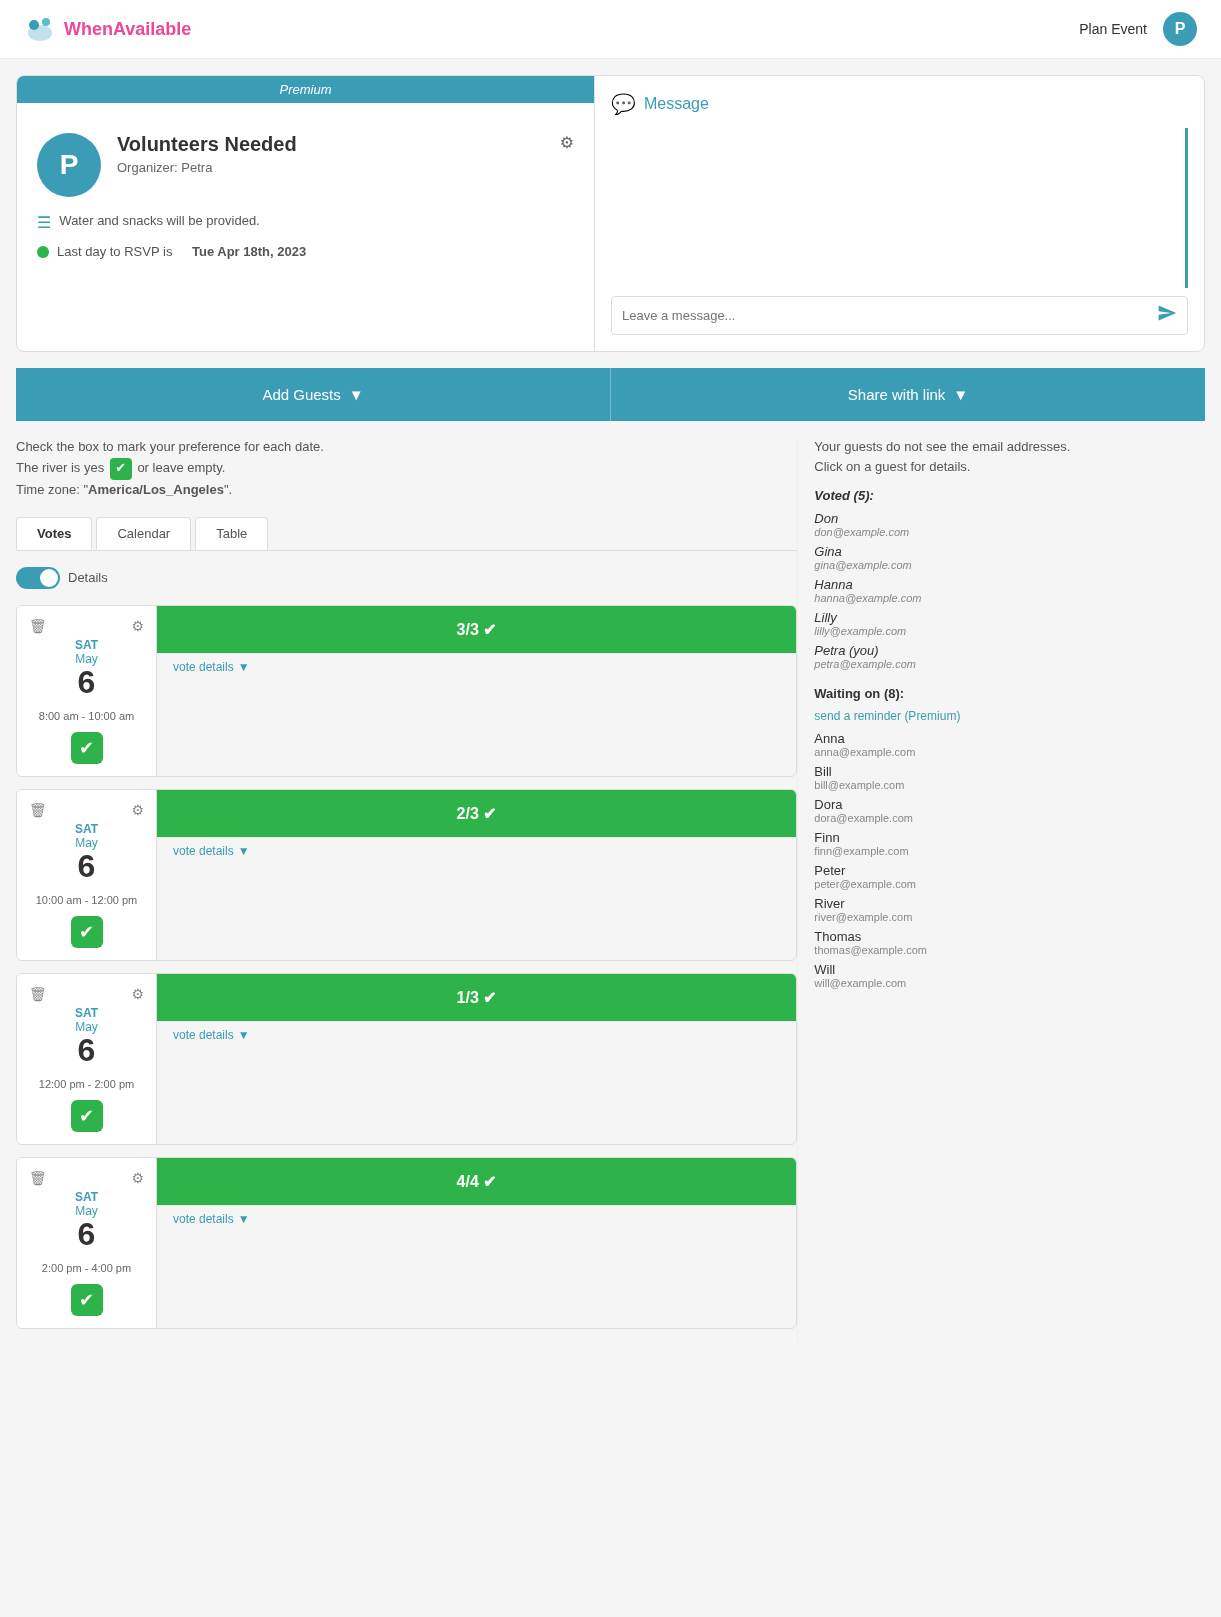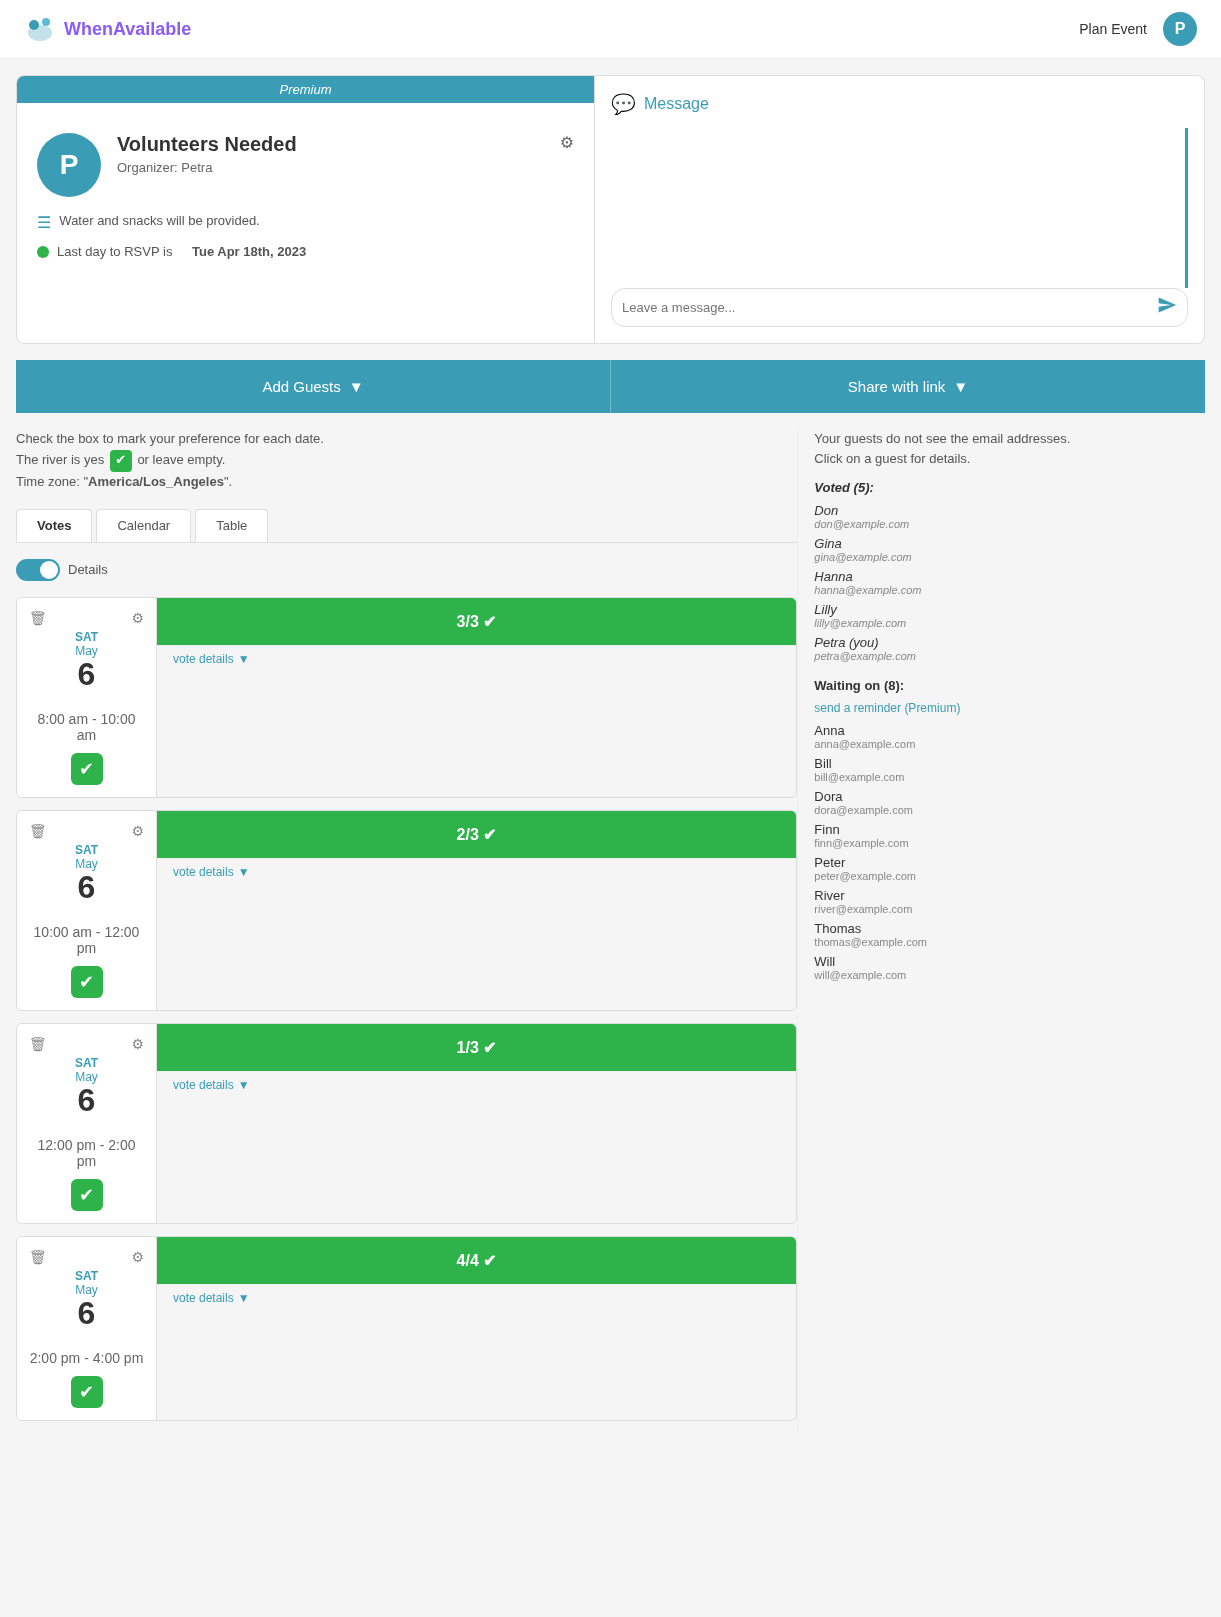--- a/index.html
+++ b/index.html
@@ -3,21 +3,21 @@
   <meta charset="utf-8">
   <style>
     * { box-sizing: border-box; margin: 0; padding: 0; }
     body { font-family: Arial, sans-serif; background: #f5f5f5; color: #333; font-size: 14px; }
 
     
     .header {
       display: flex; align-items: center; justify-content: space-between;
       padding: 12px 24px; background: #fff; border-bottom: 1px solid #eee;
     }
-    .logo { display: flex; align-items: center; gap: 8px; color: #8b5cf6; font-size: 18px; font-weight: bold; }
+    .logo { display: flex; align-items: center; gap: 8px; color: #ec4899; font-size: 18px; font-weight: bold; }
     .logo-icon { width: 32px; height: 32px; }
     .header-right { display: flex; align-items: center; gap: 16px; }
     .plan-event-btn { background: none; border: none; cursor: pointer; color: #333; font-size: 14px; }
     .avatar-circle {
       width: 34px; height: 34px; border-radius: 50%; background: #3a9db5;
       color: #fff; display: flex; align-items: center; justify-content: center;
       font-weight: bold; font-size: 16px;
     }
 
     
@@ -49,22 +49,22 @@
     .dot-green { width: 12px; height: 12px; border-radius: 50%; background: #2db34a; flex-shrink: 0; }
 
     
     .message-panel {
       flex: 1; display: flex; flex-direction: column; padding: 16px;
       position: relative;
     }
     .message-title { display: flex; align-items: center; gap: 8px; color: #3a9db5; font-size: 16px; margin-bottom: 12px; }
     .message-area { flex: 1; min-height: 160px; border-right: 3px solid #3a9db5; }
     .message-input-row {
-      display: flex; align-items: center; gap: 8px; 
-      border: 1px solid #ddd; border-radius: 14px; padding: 6px 10px;
+      display: flex; align-items: center; gap: 8px; margin-top: 8px;
+      border: 1px solid #ddd; border-radius: 4px; padding: 6px 10px;
     }
     .message-input { flex: 1; border: none; outline: none; font-size: 13px; color: #999; }
     .send-btn { background: none; border: none; cursor: pointer; color: #3a9db5; font-size: 18px; }
 
     
     .action-buttons { display: flex; margin: 0 16px 16px; }
     .action-btn {
       flex: 1; background: #3a9db5; color: #fff; border: none; cursor: pointer;
       padding: 18px 24px; font-size: 15px; display: flex; align-items: center; justify-content: center; gap: 8px;
     }
@@ -108,21 +108,21 @@
     .date-left {
       width: 140px; padding: 12px; text-align: center; border-right: 1px solid #ddd;
       background: #fff; flex-shrink: 0;
     }
     .date-actions-top { display: flex; justify-content: space-between; align-items: center; margin-bottom: 4px; }
     .trash-icon { color: #888; cursor: pointer; font-size: 14px; }
     .sliders-icon { color: #888; cursor: pointer; font-size: 14px; }
     .date-day-name { color: #3a9db5; font-size: 12px; font-weight: bold; text-transform: uppercase; }
     .date-month { color: #3a9db5; font-size: 12px; }
     .date-num { font-size: 32px; font-weight: bold; color: #333; line-height: 1; }
-    .date-time { font-size: 14px; color: #666; margin-top: 21px; }
+    .date-time { font-size: 11px; color: #666; margin-top: 12px; }
     .date-check { margin-top: 10px; display: flex; justify-content: center; }
     .check-box {
       width: 32px; height: 32px; background: #2db34a; border-radius: 6px;
       display: flex; align-items: center; justify-content: center; color: #fff; font-size: 18px;
     }
 
     .date-right { flex: 1; display: flex; flex-direction: column; }
     .vote-bar {
       padding: 14px 8px; display: flex; align-items: center; justify-content: center;
       font-size: 16px; font-weight: bold; color: #fff; gap: 8px;

